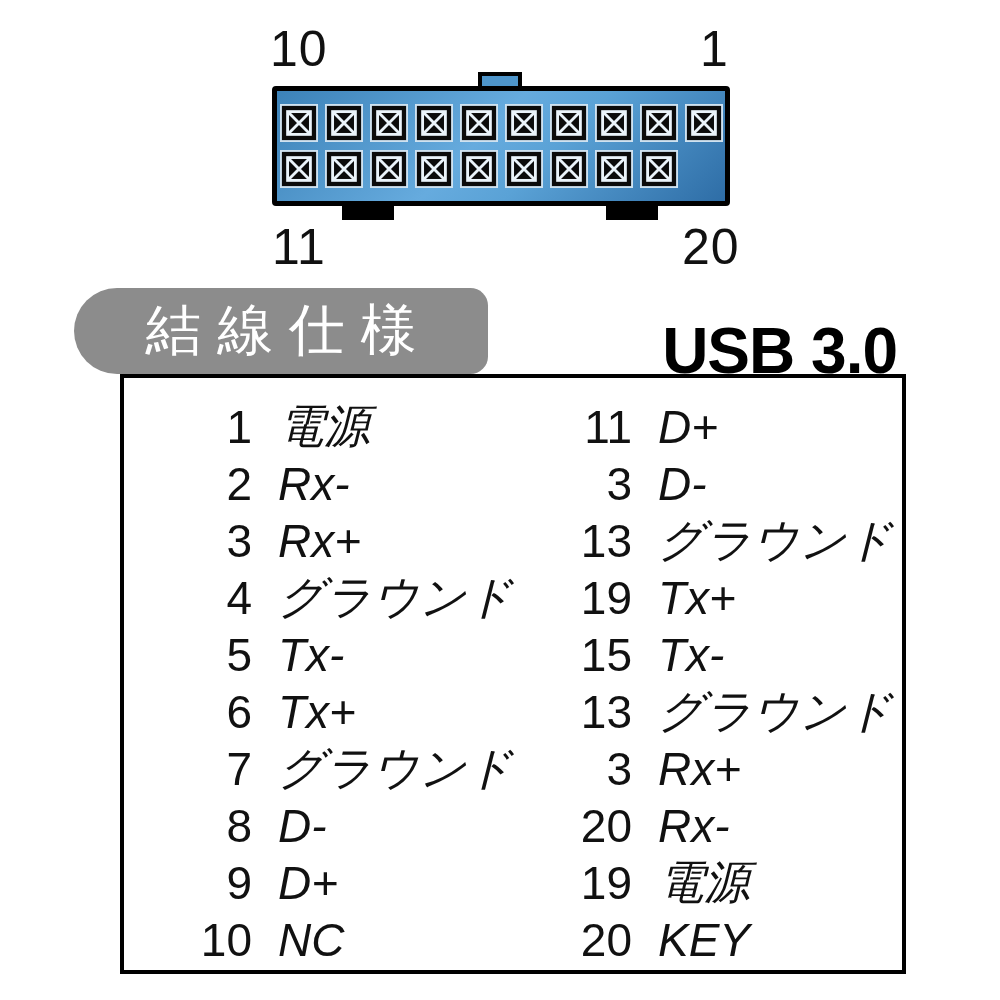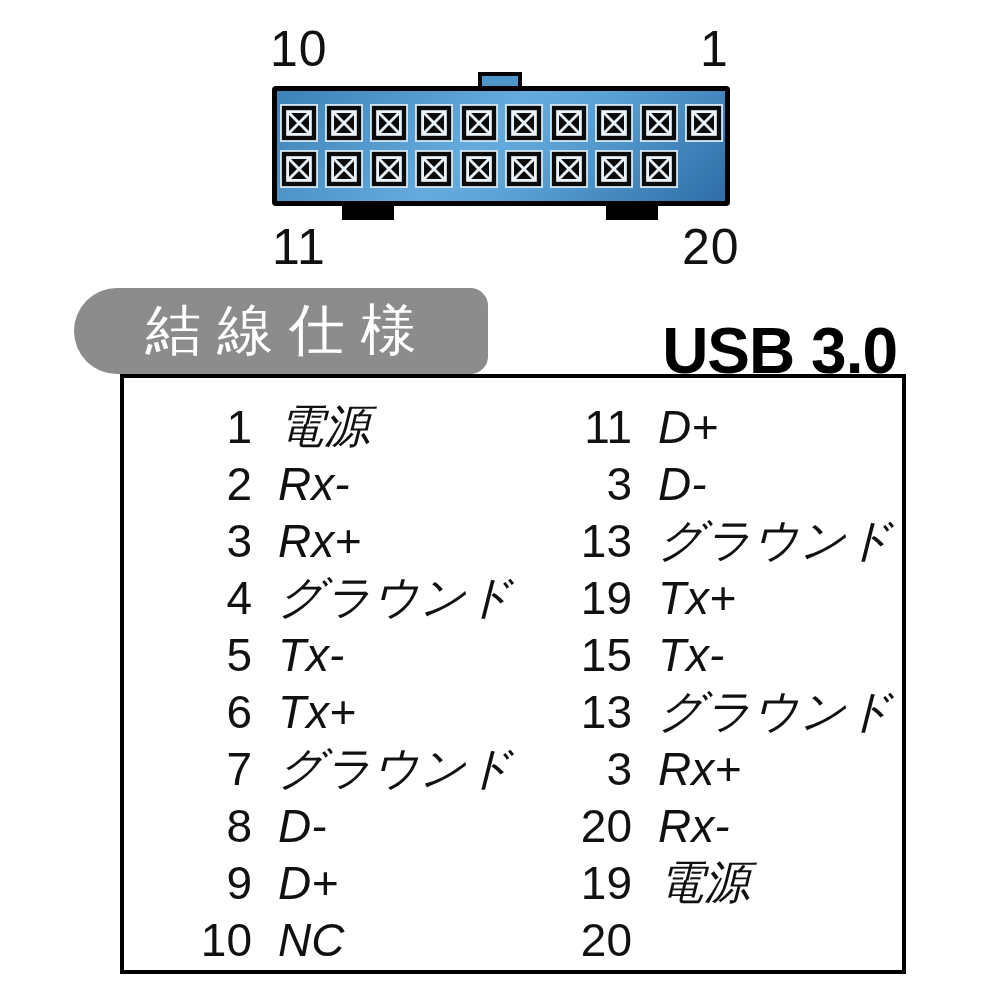--- a/index.html
+++ b/index.html
@@ -260,17 +260,18 @@
         <div class="pin-row-line">
           <span class="pin-no">20</span>
           <span class="pin-label">Rx-</span>
         </div>
         <div class="pin-row-line">
           <span class="pin-no">19</span>
           <span class="pin-label">電源</span>
         </div>
         <div class="pin-row-line">
           <span class="pin-no">20</span>
+          <span class="pin-label">KEY</span>
         </div>
       </div>
   </div>
 
 </div>
 
 </body></html>

